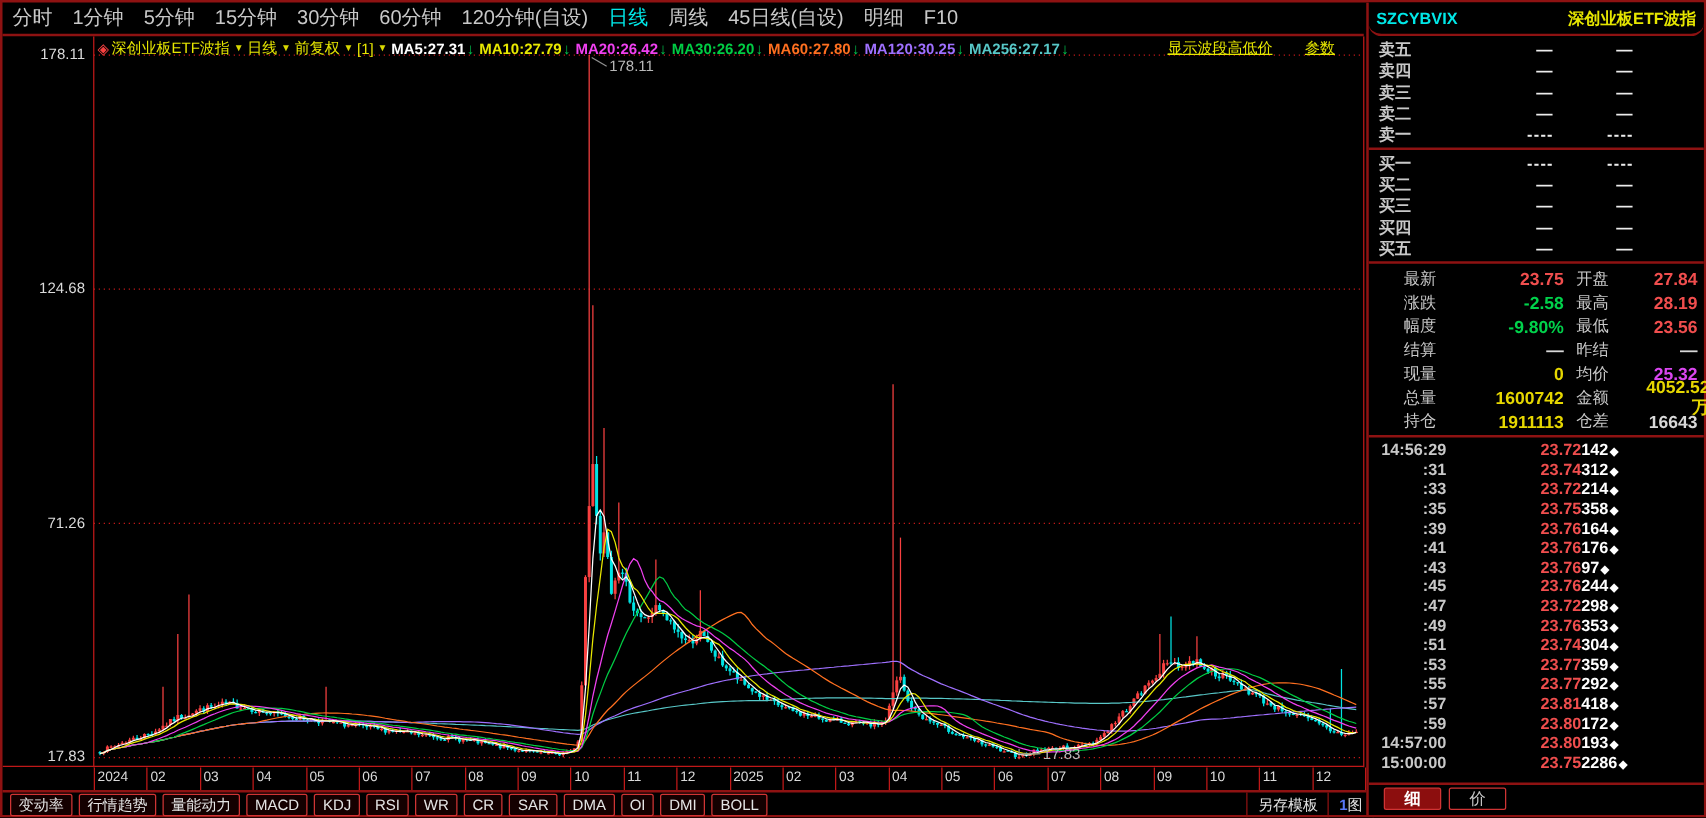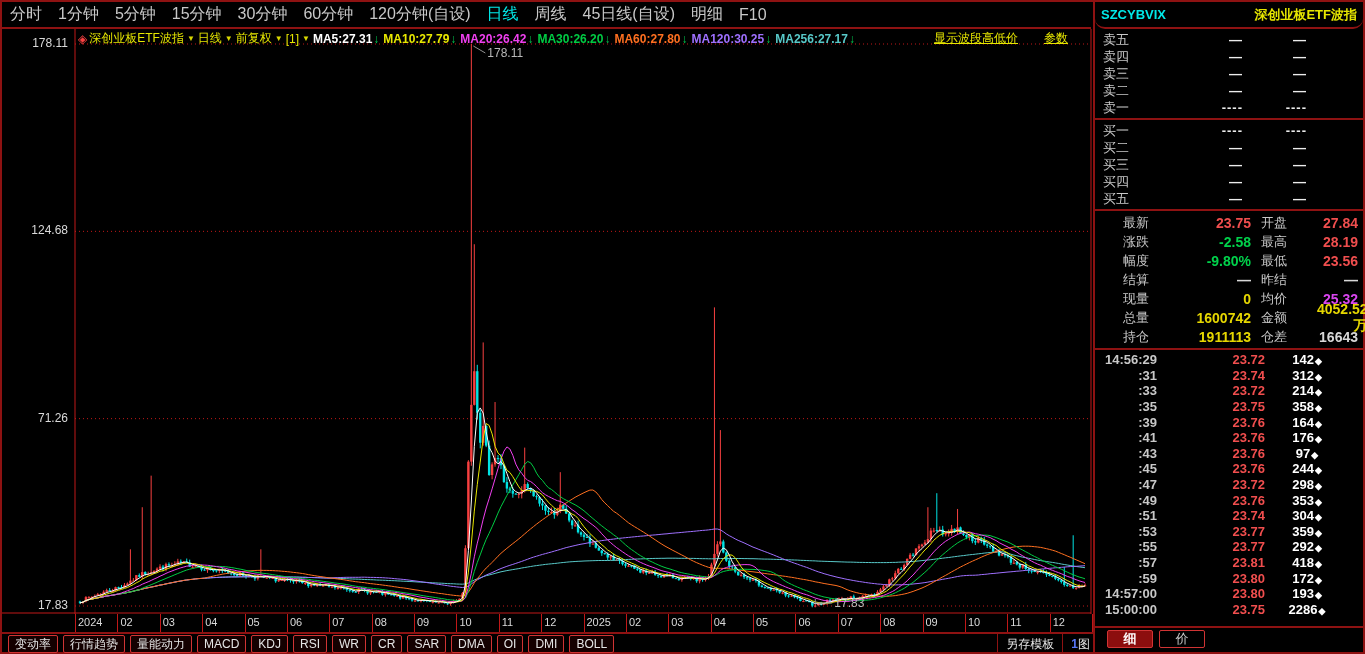--- a/index.html
+++ b/index.html
@@ -47,34 +47,34 @@
 
   
   #panel{position:absolute;left:1091px;top:0;width:270px;height:650px;border-left:2px solid #8e1212;
          box-sizing:border-box;display:flex;flex-direction:column;background:#000;}
   #phead{height:25px;border-bottom:2px solid #8e1212;display:flex;justify-content:space-between;
          align-items:center;padding:0 6px;font-size:13px;font-weight:bold;flex:0 0 auto;border-radius:10px;}
   #pcode{color:#00e8e8;}
   #pname{color:#e6e600;}
   .book{padding:2px 0;border-bottom:2px solid #8e1212;flex:0 0 auto;}
   .brow{height:17px;display:flex;align-items:center;font-size:13px;font-weight:bold;}
-  .bl{flex:0 0 60px;padding-left:8px;color:#c8c8c8;font-weight:normal;}
+  .bl{flex:0 0 60px;padding-left:8px;color:#c8c8c8;font-weight:bold;}
   .bv1{flex:0 0 80px;text-align:right;color:#ececec;letter-spacing:1px;}
   .bv2{flex:1;text-align:right;padding-right:56px;color:#ececec;letter-spacing:1px;}
   #quote{border-bottom:2px solid #8e1212;padding:2px 0;flex:0 0 auto;}
   .qrow{height:19px;display:flex;align-items:center;font-size:13px;padding-left:20px;}
   .ql{flex:0 0 56px;padding-left:8px;color:#c8c8c8;}
   .qv1{flex:0 0 72px;text-align:right;font-weight:bold;font-size:14px;}
   .ql2{flex:0 0 56px;padding-left:10px;color:#c8c8c8;}
   .qv2{flex:1;text-align:right;padding-right:5px;font-weight:bold;font-size:14px;}
   #ticks{flex:1;overflow:hidden;padding-top:2px;}
   .trow{height:15.6px;display:flex;align-items:center;font-size:13px;font-weight:bold;}
   .tt{flex:0 0 62px;text-align:right;color:#c8c8c8;}
   .tp{flex:0 0 108px;text-align:right;color:#f04e4e;}
-  .tv{flex:1;text-align:center;padding-right:14px;color:#ffffff;}
+  .tv{flex:1;text-align:left;padding-right:14px;color:#ffffff;}
   .dia{font-size:9px;margin-left:1px;color:#ffffff;}
   #ptabs{flex:0 0 22px;border-top:2px solid #8e1212;display:flex;gap:6px;padding:2px 0 0 12px;}
   .ptab{min-width:44px;text-align:center;border:1px solid #d03434;font-size:13px;color:#c8c8c8;
         height:16px;line-height:16px;border-radius:2px;}
   .ptab.active{background:#8c0e0e;color:#ffffff;font-weight:bold;}
 
   .anno{fill:#b8b8b8;font-size:12px;}
 </style>
 </head>
 <body>

